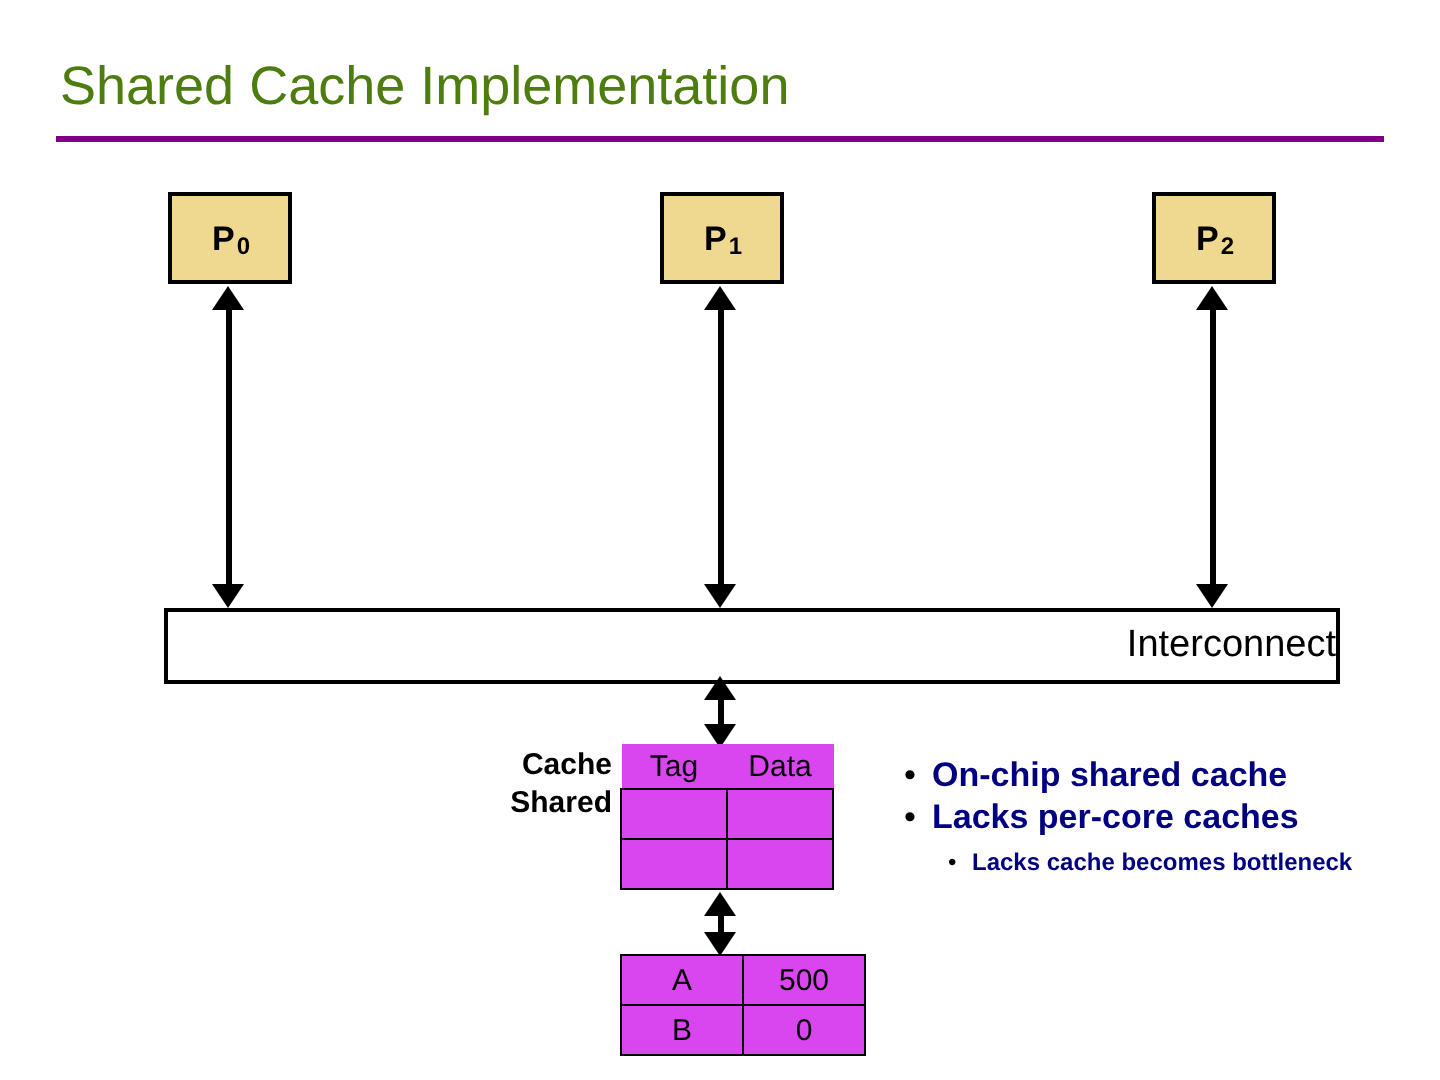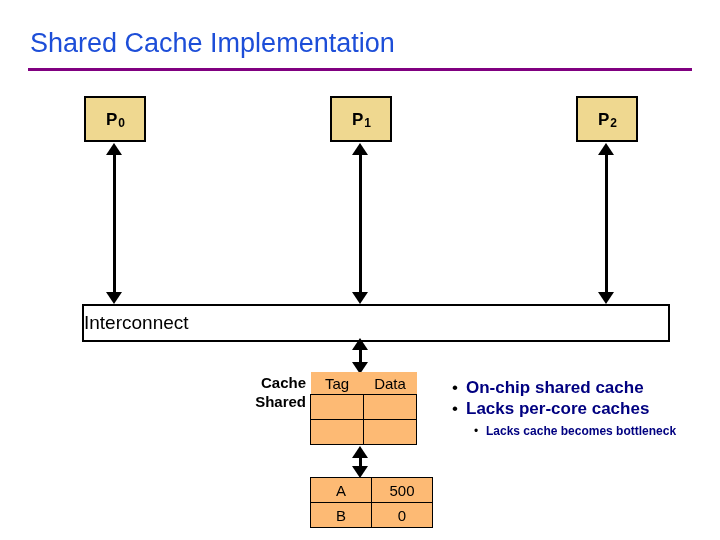--- a/index.html
+++ b/index.html
@@ -18,21 +18,21 @@
     width: 720px;
     height: 540px;
   }
 
   
   .title {
     position: absolute;
     left: 30px;
     top: 28px;
     font-size: 27px;
-    color: #1d4ed8;
+    color: #4d7c0f;
     font-family: "Liberation Sans", sans-serif;
     letter-spacing: 0px;
     white-space: nowrap;
   }
   .title-rule {
     position: absolute;
     left: 28px;
     top: 68px;
     width: 664px;
     height: 3px;
@@ -87,21 +87,21 @@
     position: absolute;
     left: 82px;
     top: 304px;
     width: 588px;
     height: 38px;
     border: 2px solid #000000;
     box-sizing: border-box;
     background: #ffffff;
     display: flex;
     align-items: center;
-    justify-content: flex-start;
+    justify-content: flex-end;
     font-size: 19px;
     color: #000000;
   }
 
   
   .label-bold {
     position: absolute;
     font-size: 15px;
     font-weight: bold;
     color: #000000;
@@ -116,21 +116,21 @@
     border-collapse: collapse;
     border-spacing: 0;
   }
   .grid td {
     border: 1px solid #000000;
     padding: 0;
     text-align: center;
     vertical-align: middle;
     font-size: 15px;
     color: #000000;
-    background: #fdba74;
+    background: #d946ef;
   }
   #cache-table { left: 310px; top: 372px; }
   #cache-table td { width: 52px; height: 24px; }
   #cache-table tr.head td { border: none; height: 22px; }
 
   #memory-table { left: 310px; top: 477px; }
   #memory-table td { width: 60px; height: 24px; }
 
   
   .bullet-l1 {

